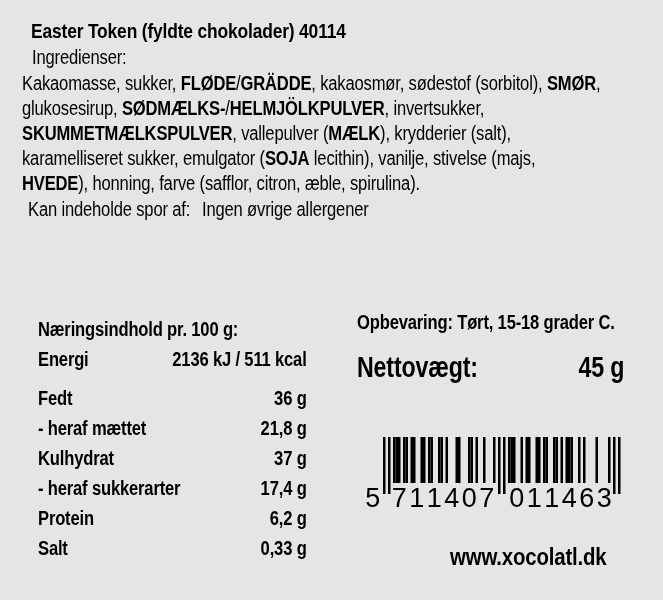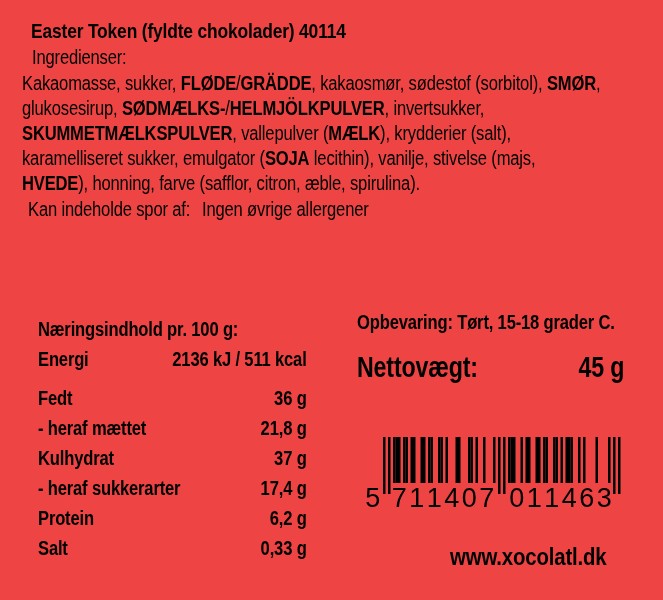--- a/index.html
+++ b/index.html
@@ -1,20 +1,20 @@
 <!DOCTYPE html>
 <html><head>
 <meta charset="utf-8">
 <style>
   html,body{margin:0;padding:0;}
   body{
     width:663px;height:600px;background:#ffffff;overflow:hidden;
     font-family:"Liberation Sans",sans-serif;color:#000;
   }
-  .sheet{position:relative;width:663px;height:600px;background:#ef4444;letter-spacing:-0.2px;}
+  .sheet{position:relative;width:663px;height:600px;background:#e5e5e5;letter-spacing:-0.2px;}
   
   .nw{transform:scaleX(0.85);transform-origin:0 0;}
 
   .title{position:absolute;left:31px;top:19px;font-size:20.5px;font-weight:700;white-space:nowrap;}
   .ing-heading{position:absolute;left:32px;top:46px;font-size:19.5px;white-space:nowrap;}
 
   .ingredients{position:absolute;left:22px;top:71px;font-size:19.5px;width:745px;}
   .ing-line{height:25px;line-height:25px;white-space:pre;}
   .b{font-weight:700;}
 

